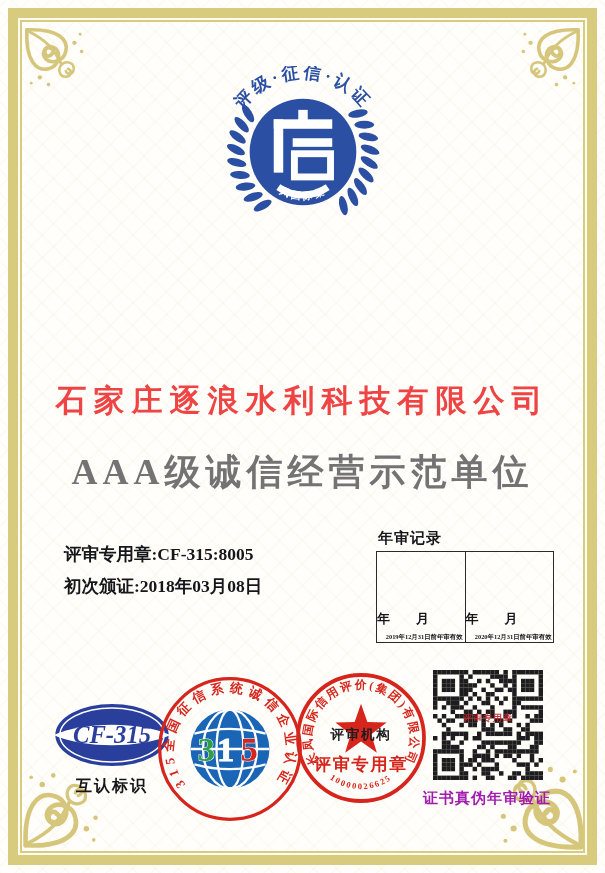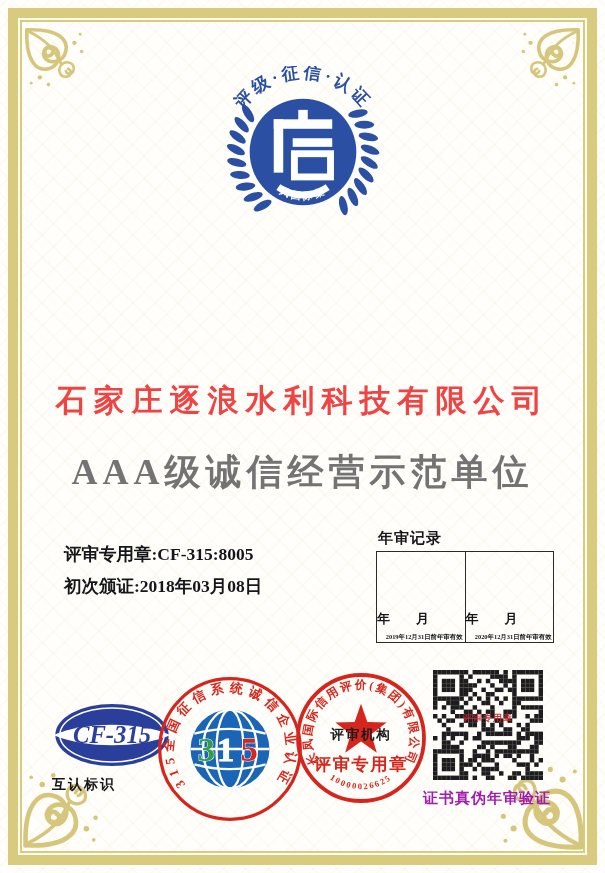--- a/index.html
+++ b/index.html
@@ -51,21 +51,21 @@
   .annual{position:absolute;left:376px;top:529px;width:178px;color:#15161a;}
   .annual .label{font-weight:bold;font-size:15px;letter-spacing:1px;margin-left:2px;}
   .annual .box{margin-top:3px;height:90px;border:1.3px solid #2a2a2a;display:flex;}
   .annual .cell{flex:1;position:relative;}
   .annual .cell + .cell{border-left:1.3px solid #2a2a2a;}
   .annual .ym{position:absolute;left:0;right:6px;bottom:14px;text-align:left;font-weight:bold;font-size:13px;white-space:pre;}
   .annual .note{position:absolute;left:0;right:0;bottom:1px;text-align:center;font-weight:bold;font-size:8px;white-space:nowrap;transform:scale(.8);transform-origin:50% 100%;}
 
   .seal{position:absolute;}
   .cf-oval{left:48px;top:698px;width:128px;height:74px;}
-  .cf-caption{position:absolute;left:52px;top:776px;width:120px;font-weight:bold;font-size:14px;letter-spacing:2px;color:#15161a;}
+  .cf-caption{position:absolute;left:52px;top:776px;width:120px;text-align:center;font-weight:bold;font-size:16px;letter-spacing:2px;color:#15161a;}
   .globe-seal{left:153px;top:672px;width:154px;height:154px;}
   .star-seal{left:289px;top:666px;width:144px;height:144px;}
 
   .qr-wrap{position:absolute;left:433px;top:670px;width:110px;height:110px;}
   .qr-wrap svg{display:block;width:100%;height:100%;}
   #qr-grid rect{fill:#1d1d1f;}
   .qr-overlay{
     position:absolute;left:0;right:0;top:42px;text-align:center;
     color:#c3252c;font-weight:bold;font-size:9px;letter-spacing:1px;opacity:.9;
   }

